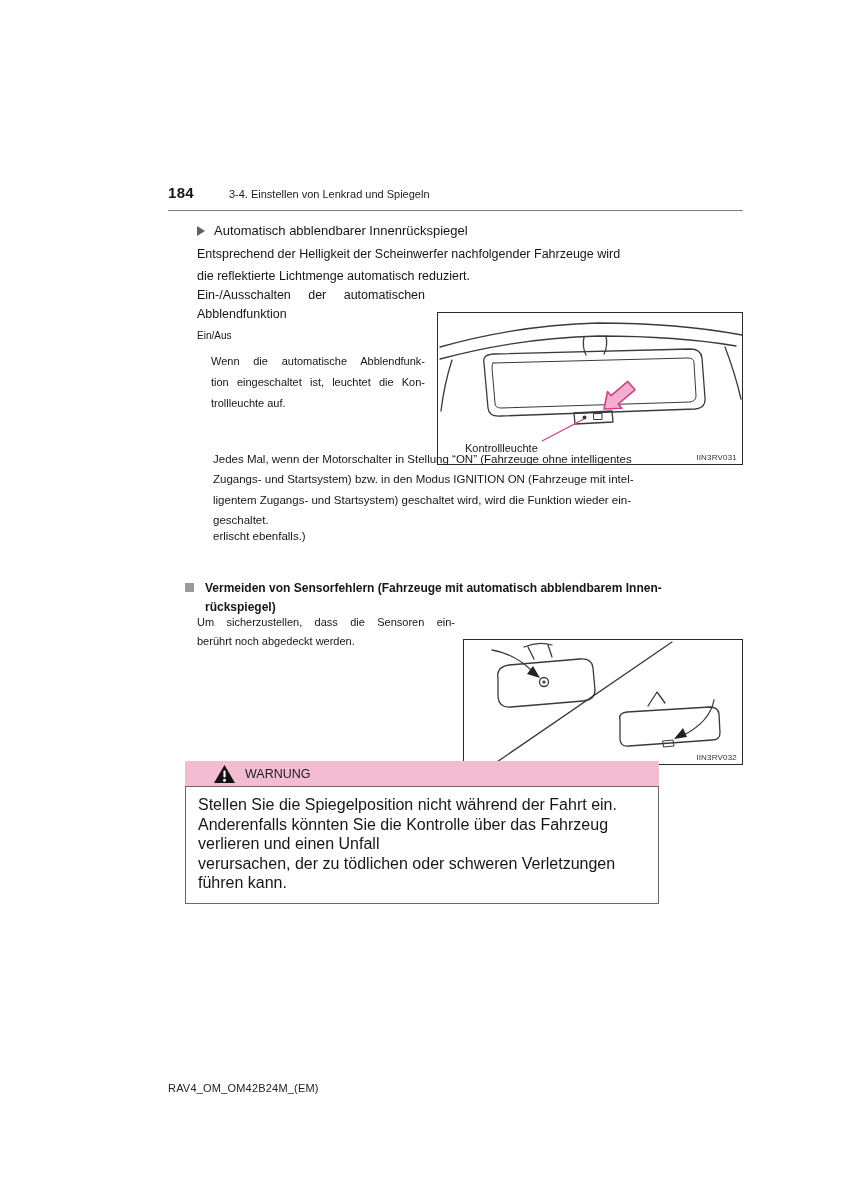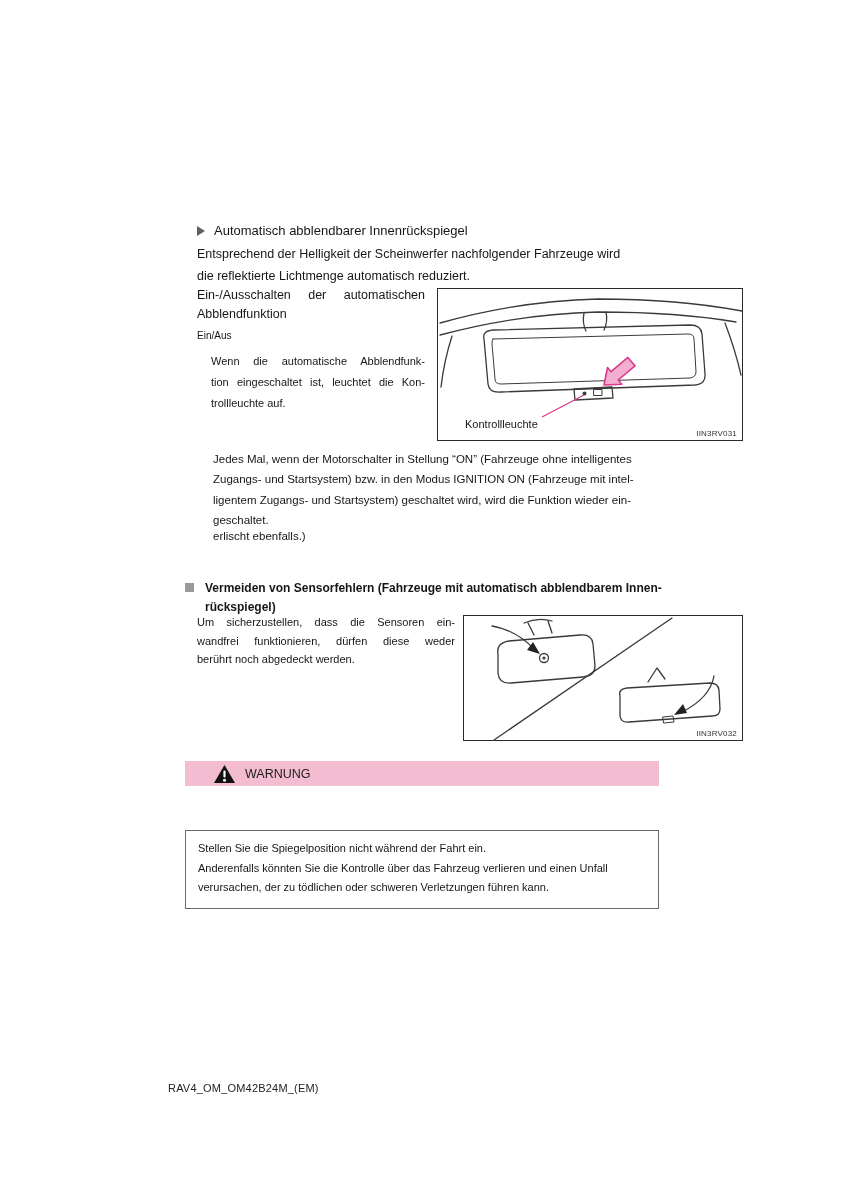--- a/index.html
+++ b/index.html
@@ -28,58 +28,62 @@
   #topic .t { font-size: 13px; }
 
   #intro { left: 197px; top: 243px; width: 480px; font-size: 12.5px; line-height: 22px; }
 
   .jl { text-align: justify; text-align-last: justify; }
 
   #subhead { left: 197px; top: 286px; width: 228px; font-size: 12.5px; line-height: 19px; }
   #einaus  { left: 197px; top: 330px; font-size: 10px; }
   #onoff-body { left: 211px; top: 351px; width: 214px; font-size: 11px; line-height: 21px; }
 
-  .figure { border: 1.3px solid #2a2a2a; background: #fff; }
+  .figure { border: 1.3px solid #2a2a2a; background: #fff; margin-top: 24px; }
   #fig1 { left: 437px; top: 288px; width: 306px; height: 153px; }
   #fig2 { left: 463px; top: 615px; width: 280px; height: 126px; }
   .fig-code { position: absolute; right: 5px; bottom: 2px; font-size: 8px; color: #333; letter-spacing: .2px; }
   .fig-label { position: absolute; left: 27px; bottom: 10px; font-size: 11px; }
 
   #para-on  { left: 213px; top: 449px; width: 452px; font-size: 11.5px; line-height: 20.4px; }
   #para-off { left: 213px; top: 526px; width: 452px; font-size: 11.5px; line-height: 20.4px; }
 
   #sensor-head { left: 185px; top: 579px; width: 520px;
                  display: flex; gap: 11px; font-size: 12px; font-weight: 700; line-height: 19px; }
   .sq { width: 9px; height: 9px; background: #9a9a9a; margin-top: 4px; flex: none; }
 
   #sensor-body { left: 197px; top: 613px; width: 258px; font-size: 11px; line-height: 18.5px; }
 
   
   #warn { left: 185px; top: 761px; width: 474px; }
   .warn-band { height: 25px; background: var(--warning-band, #f4bcd1);
                display: flex; align-items: center; gap: 9px; padding-left: 28px; }
   .warn-title { font-size: 12.5px; color: #1c1c1c; }
-  .warn-body { border: 1px solid #6a6a6a; padding: 8px 12px 10px; font-size: 11px; line-height: 19.5px; margin-top: 44px; }
+  .warn-body { border: 1px solid #6a6a6a; padding: 8px 12px 10px; font-size: 16px; line-height: 19.5px; }
 
   #footer { left: 168px; top: 1082px; font-size: 11px; letter-spacing: .2px; color: #222; }
 
   
   .lineart { stroke: #3a3a3a; fill: none; stroke-width: 1.3; stroke-linecap: round; stroke-linejoin: round; }
   .thin { stroke-width: 1; }
   .arrow-pink { fill: var(--arrow-fill, #f3aed0); stroke: var(--accent-magenta, #d63d8c);
                 stroke-width: 1.6; stroke-linejoin: round; }
   .leader { stroke: var(--accent-magenta, #d63d8c); stroke-width: 1.4; }
   .arrow-black { fill: #222; stroke: none; }
   .dot-dark { fill: #3a3a3a; stroke: none; }
 </style>
 </head>
 <body>
 
 <div class="page">
 
+  <header id="hdr" class="abs">
+    <span class="num">184</span>
+    <span class="ttl">3-4. Einstellen von Lenkrad und Spiegeln</span>
+  </header>
 
   <div id="topic" class="abs">
     <span class="tri"></span>
     <span class="t">Automatisch abblendbarer Innenrückspiegel</span>
   </div>
 
   <div id="intro" class="abs">
     <div>Entsprechend der Helligkeit der Scheinwerfer nachfolgender Fahrzeuge wird</div>
     <div>die reflektierte Lichtmenge automatisch reduziert.</div>
   </div>
@@ -133,21 +137,20 @@
   <div id="sensor-head" class="abs">
     <span class="sq"></span>
     <span>
       <div>Vermeiden von Sensorfehlern (Fahrzeuge mit automatisch abblendbarem Innen-</div>
       <div>rückspiegel)</div>
     </span>
   </div>
 
   <div id="sensor-body" class="abs">
     <div class="jl">Um sicherzustellen, dass die Sensoren ein-</div>
-    <div class="jl">wandfrei funktionieren, dürfen diese weder</div>
     <div>berührt noch abgedeckt werden.</div>
   </div>
 
   <div id="fig2" class="abs figure">
     <svg width="280" height="126" viewBox="0 0 280 126" aria-hidden="true">
       <g class="lineart">
         <line x1="30" y1="124" x2="208" y2="2"></line>
         <path d="M34,38 Q32,27 45,25 L116,19 Q128,18 129,28 L131,50 Q131,60 119,61 L47,67 Q35,68 34,57 Z"></path>
         <circle cx="80" cy="42" r="4.5"></circle>
         <path d="M70,19 L64,7"></path>

